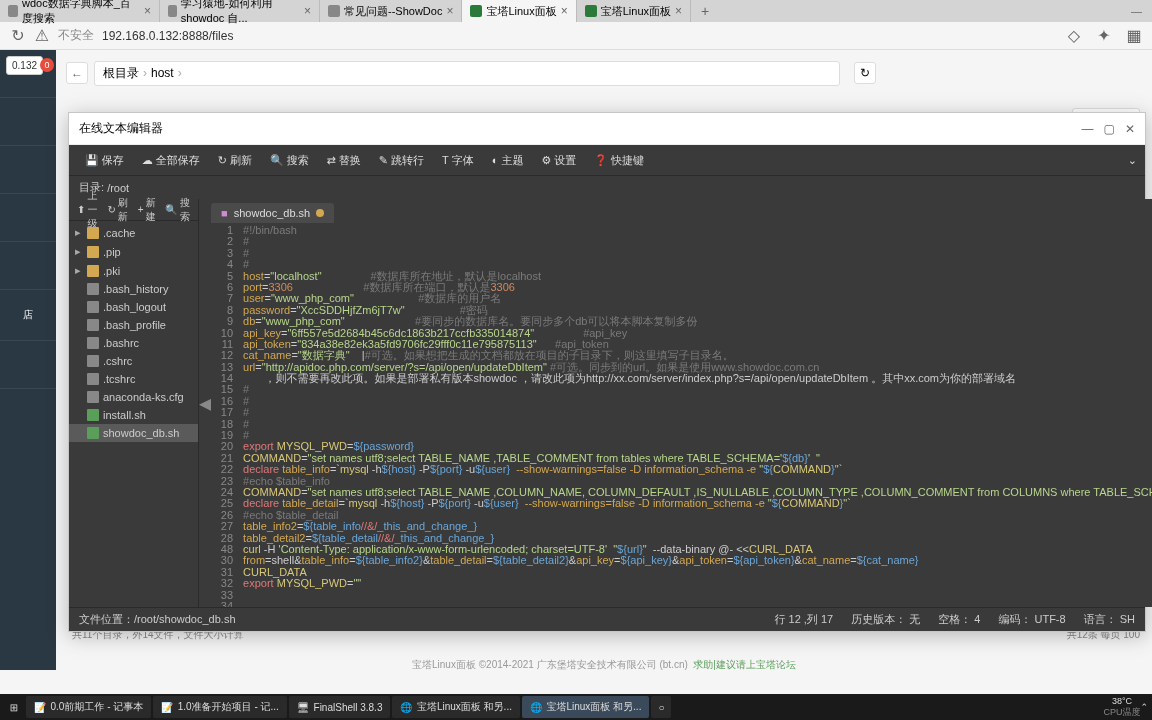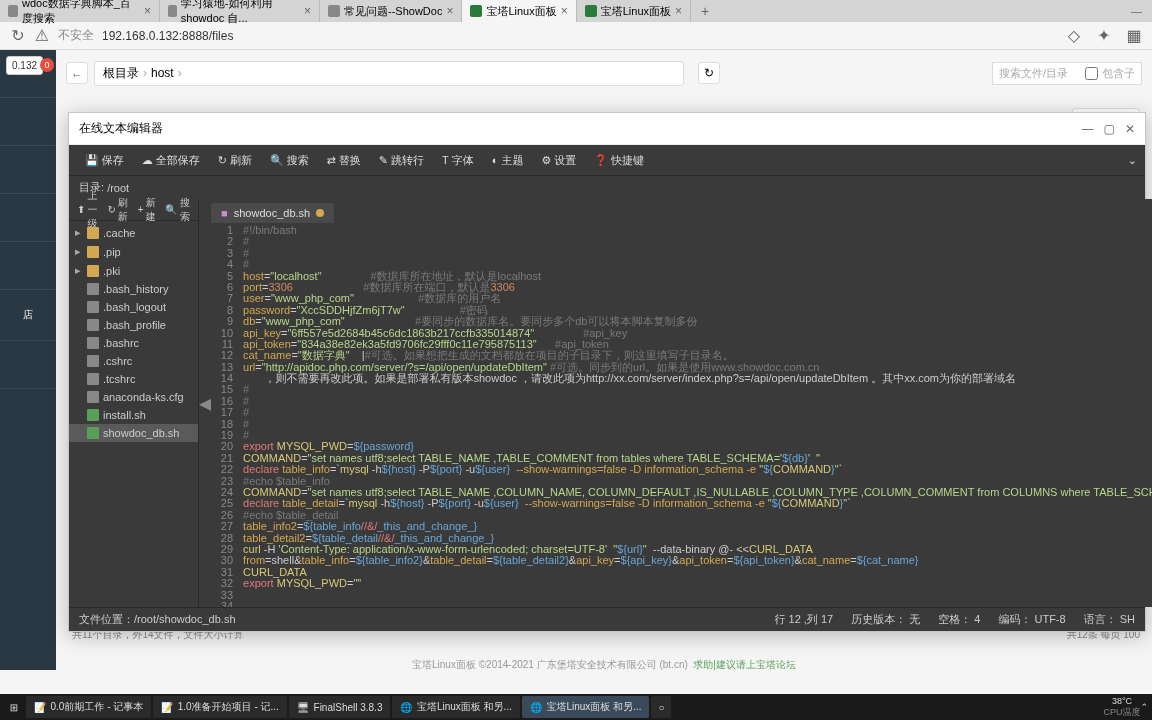--- a/index.html
+++ b/index.html
@@ -157,25 +157,20 @@
   <div class="breadcrumb-row">
     <div class="bc-btn">←</div>
     <div class="bc-path">
       <span>根目录</span>
         <span class="bc-sep">›</span>
       <span>host</span>
         <span class="bc-sep">›</span>
     </div>
     <div class="refresh-btn">↻</div>
     <div style="width:260px"></div>
-    <div class="search-box">
-      <span>搜索文件/目录</span>
-      <input type="checkbox" style="margin-left: auto;">
-      <span>包含子</span>
-    </div>
   </div>
 </div>
 
 <div class="recycle-btn">🗑 <span>回收站</span></div>
 
 <div class="editor-window">
   <div class="editor-title">
     <span>在线文本编辑器</span>
     <div class="win-btns">
       <span class="win-btn">—</span>
@@ -303,21 +298,21 @@
             <div>19</div>
             <div>20</div>
             <div>21</div>
             <div>22</div>
             <div>23</div>
             <div>24</div>
             <div>25</div>
             <div>26</div>
             <div>27</div>
             <div>28</div>
-            <div>29</div>
+            <div>48</div>
             <div>30</div>
             <div>31</div>
             <div>32</div>
             <div>33</div>
             <div>34</div>
           </div>
         <div class="code-lines" id="code-lines"><div><span class="c-comment">#!/bin/bash</span></div><div><span class="c-comment">#</span></div><div><span class="c-comment">#</span></div><div><span class="c-comment">#</span></div><div><span class="c-key">host</span>=<span class="c-str">"localhost"</span>                <span class="c-comment">#数据库所在地址，默认是localhost</span></div><div><span class="c-key">port</span>=<span class="c-num">3306</span>                       <span class="c-comment">#数据库所在端口，默认是<span class="c-num">3306</span></span></div><div><span class="c-key">user</span>=<span class="c-str">"www_php_com"</span>                     <span class="c-comment">#数据库的用户名</span></div><div><span class="c-key">password</span>=<span class="c-str">"XccSDDHjfZm6jT7w"</span>                  <span class="c-comment">#密码</span></div><div><span class="c-key">db</span>=<span class="c-str">"www_php_com"</span>                       <span class="c-comment">#要同步的数据库名。要同步多个db可以将本脚本复制多份</span></div><div><span class="c-key">api_key</span>=<span class="c-str">"6ff557e5d2684b45c6dc1863b217ccfb335014874"</span>                <span class="c-comment">#api_key</span></div><div><span class="c-key">api_token</span>=<span class="c-str">"834a38e82ek3a5fd9706fc29fff0c11e795875113"</span>      <span class="c-comment">#api_token</span></div><div><span class="c-key">cat_name</span>=<span class="c-str">"数据字典"</span>    |<span class="c-comment">#可选。如果想把生成的文档都放在项目的子目录下，则这里填写子目录名。</span></div><div><span class="c-key">url</span>=<span class="c-str">"http://apidoc.php.com/server/?s=/api/open/updateDbItem"</span> <span class="c-comment">#可选。同步到的url。如果是使用www.showdoc.com.cn</span></div><div>       ，则不需要再改此项。如果是部署私有版本showdoc ，请改此项为http://xx.com/server/index.php?s=/api/open/updateDbItem 。其中xx.com为你的部署域名</div><div><span class="c-comment">#</span></div><div><span class="c-comment">#</span></div><div><span class="c-comment">#</span></div><div><span class="c-comment">#</span></div><div><span class="c-comment">#</span></div><div><span class="c-red">export</span> <span class="c-cmd">MYSQL_PWD</span>=<span class="c-var">${password}</span></div><div><span class="c-cmd">COMMAND</span>=<span class="c-str">"set names utf8;select TABLE_NAME ,TABLE_COMMENT from tables where TABLE_SCHEMA='<span class="c-var">${db}</span>'  "</span></div><div><span class="c-red">declare</span> <span class="c-key">table_info</span>=`<span class="c-cmd">mysql</span> -h<span class="c-var">${host}</span> -P<span class="c-var">${port}</span> -u<span class="c-var">${user}</span>  <span class="c-key">--show-warnings</span><span class="c-key">=false</span> <span class="c-key">-D </span><span class="c-key">information_schema</span> <span class="c-key">-e </span><span class="c-str">"<span class="c-var">${<span class="c-cmd">COMMAND</span>}</span>"</span>`</div><div><span class="c-comment">#echo $table_info</span></div><div><span class="c-cmd">COMMAND</span>=<span class="c-str">"set names utf8;select TABLE_NAME ,COLUMN_NAME, COLUMN_DEFAULT ,IS_NULLABLE ,COLUMN_TYPE ,COLUMN_COMMENT from COLUMNS where TABLE_SCHEMA =''  "</span></div><div><span class="c-red">declare</span> <span class="c-key">table_detail</span>=`<span class="c-cmd">mysql</span> -h<span class="c-var">${host}</span> -P<span class="c-var">${port}</span> -u<span class="c-var">${user}</span>  <span class="c-key">--show-warnings</span><span class="c-key">=false</span> <span class="c-key">-D </span><span class="c-key">information_schema</span> <span class="c-key">-e </span><span class="c-str">"<span class="c-var">${<span class="c-cmd">COMMAND</span>}</span>"</span>`</div><div><span class="c-comment">#echo $table_detail</span></div><div><span class="c-key">table_info2</span>=<span class="c-var">${table_info<span class="c-red">//&amp;/</span>_this_and_change_}</span></div><div><span class="c-key">table_detail2</span>=<span class="c-var">${table_detail<span class="c-red">//&amp;/</span>_this_and_change_}</span></div><div><span class="c-cmd">curl</span> -H <span class="c-str">'Content-Type: application/x-www-form-urlencoded; charset=UTF-8'</span>  <span class="c-str">"<span class="c-var">${url}</span>"</span>  --data-binary @- &lt;&lt;<span class="c-cmd">CURL_DATA</span></div><div><span class="c-key">from</span>=shell&amp;<span class="c-key">table_info</span>=<span class="c-var">${table_info2}</span>&amp;<span class="c-key">table_detail</span>=<span class="c-var">${table_detail2}</span>&amp;<span class="c-key">api_key</span>=<span class="c-var">${api_key}</span>&amp;<span class="c-key">api_token</span>=<span class="c-var">${api_token}</span>&amp;<span class="c-key">cat_name</span>=<span class="c-var">${cat_name}</span></div><div><span class="c-cmd">CURL_DATA</span></div><div><span class="c-red">export</span> <span class="c-cmd">MYSQL_PWD</span>=<span class="c-str">""</span></div><div></div><div></div></div>
       </div>
     </div>
   </div>

